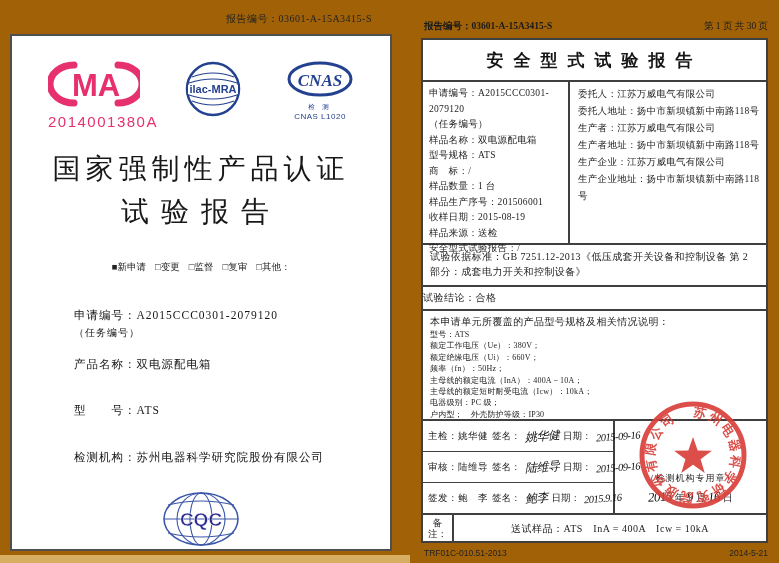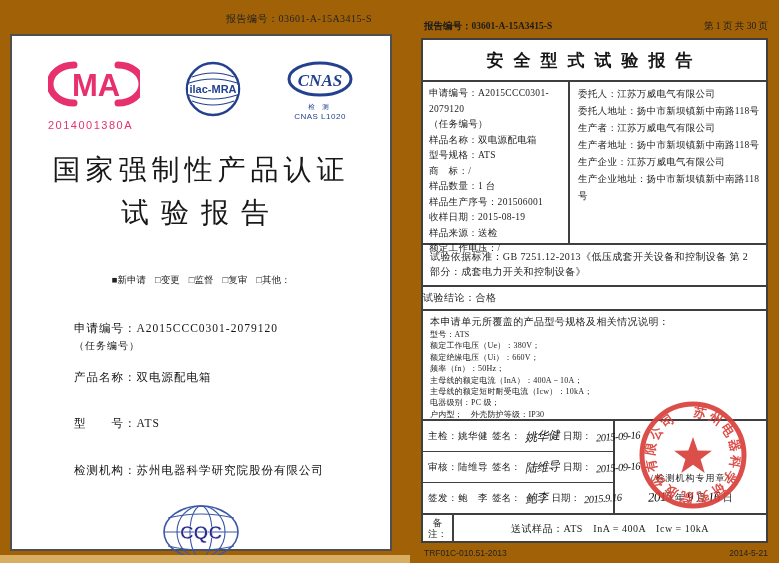--- a/index.html
+++ b/index.html
@@ -6,28 +6,28 @@
   html,body { background:#e9e9e9; }
   body { font-family:"Liberation Serif","DejaVu Serif",serif; color:#1c1c1c; }
   .stage { position:relative; width:779px; height:563px; background:#a16207; overflow:hidden; }
 
   
   .lp-reportno { position:absolute; top:12px; left:10px; width:362px; text-align:right;
                  font-size:10px; letter-spacing:.5px; color:#222; }
   .lp-frame { position:absolute; left:10px; top:34px; width:382px; height:517px;
               border:2px solid #4f4f4f; background:#fff; }
   .lp-logos { margin-top:24px; display:flex; justify-content:center; align-items:flex-start; gap:44px; }
-  .cma-number { color:#e6316e; font-size:11px; letter-spacing:1.5px; text-align:left; margin-top:7px;
+  .cma-number { color:#e6316e; font-size:15px; letter-spacing:1.5px; text-align:center; margin-top:1px;
                 font-family:"Liberation Sans",sans-serif; }
   .cnas-sub { color:#23418f; font-size:6.5px; text-align:center; letter-spacing:3px; margin-top:1px; }
   .cnas-code { color:#23418f; font-size:8px; text-align:center; letter-spacing:.5px;
                font-family:"Liberation Sans",sans-serif; }
   .lp-title1 { text-align:center; margin-top:20px; font-size:28px; letter-spacing:5px; color:#181818; }
   .lp-title2 { text-align:center; margin-top:5px; font-size:28px; letter-spacing:12px; color:#181818; }
-  .lp-checkrow { margin-top:42px; display:flex; justify-content:center; gap:9px; font-size:9.5px; color:#222; }
+  .lp-checkrow { margin-top:30px; display:flex; justify-content:center; gap:9px; font-size:9.5px; color:#222; }
   .lp-checkrow .cb { white-space:nowrap; }
   .lp-fields { margin:34px 0 0 62px; font-size:11.5px; letter-spacing:1px; color:#151515; }
   .lp-fields .f-sub { font-size:10px; margin-top:3px; letter-spacing:1px; }
   .f2 { margin-top:17px; } .f3 { margin-top:31px; } .f4 { margin-top:32px; }
   .lp-cqc { display:block; margin:24px auto 0; }
   .lp-strip { position:absolute; left:0; top:555px; width:410px; height:8px; background:#d7ae62; }
 
   
   .rp-reportno { position:absolute; top:20px; left:424px; font-size:9.5px; font-weight:600; color:#1a1a1a; }
   .rp-pageinfo { position:absolute; top:20px; left:648px; width:120px; text-align:right; font-size:9.5px; color:#1a1a1a; }
@@ -156,21 +156,21 @@
       <div class="col-l">
         <div class="ln">申请编号：A2015CCC0301-2079120</div>
         <div class="ln">（任务编号）</div>
         <div class="ln">样品名称：双电源配电箱</div>
         <div class="ln">型号规格：ATS</div>
         <div class="ln">商　标：/</div>
         <div class="ln">样品数量：1 台</div>
         <div class="ln">样品生产序号：201506001</div>
         <div class="ln">收样日期：2015-08-19</div>
         <div class="ln">样品来源：送检</div>
-        <div class="ln">额定工作电压：/</div>
+        <div class="ln">安全型式试验报告：/</div>
       </div>
       <div class="col-r">
         <div class="ln">委托人：江苏万威电气有限公司</div>
         <div class="ln">委托人地址：扬中市新坝镇新中南路118号</div>
         <div class="ln">生产者：江苏万威电气有限公司</div>
         <div class="ln">生产者地址：扬中市新坝镇新中南路118号</div>
         <div class="ln">生产企业：江苏万威电气有限公司</div>
         <div class="ln">生产企业地址：扬中市新坝镇新中南路118号</div>
       </div>
     </div>

